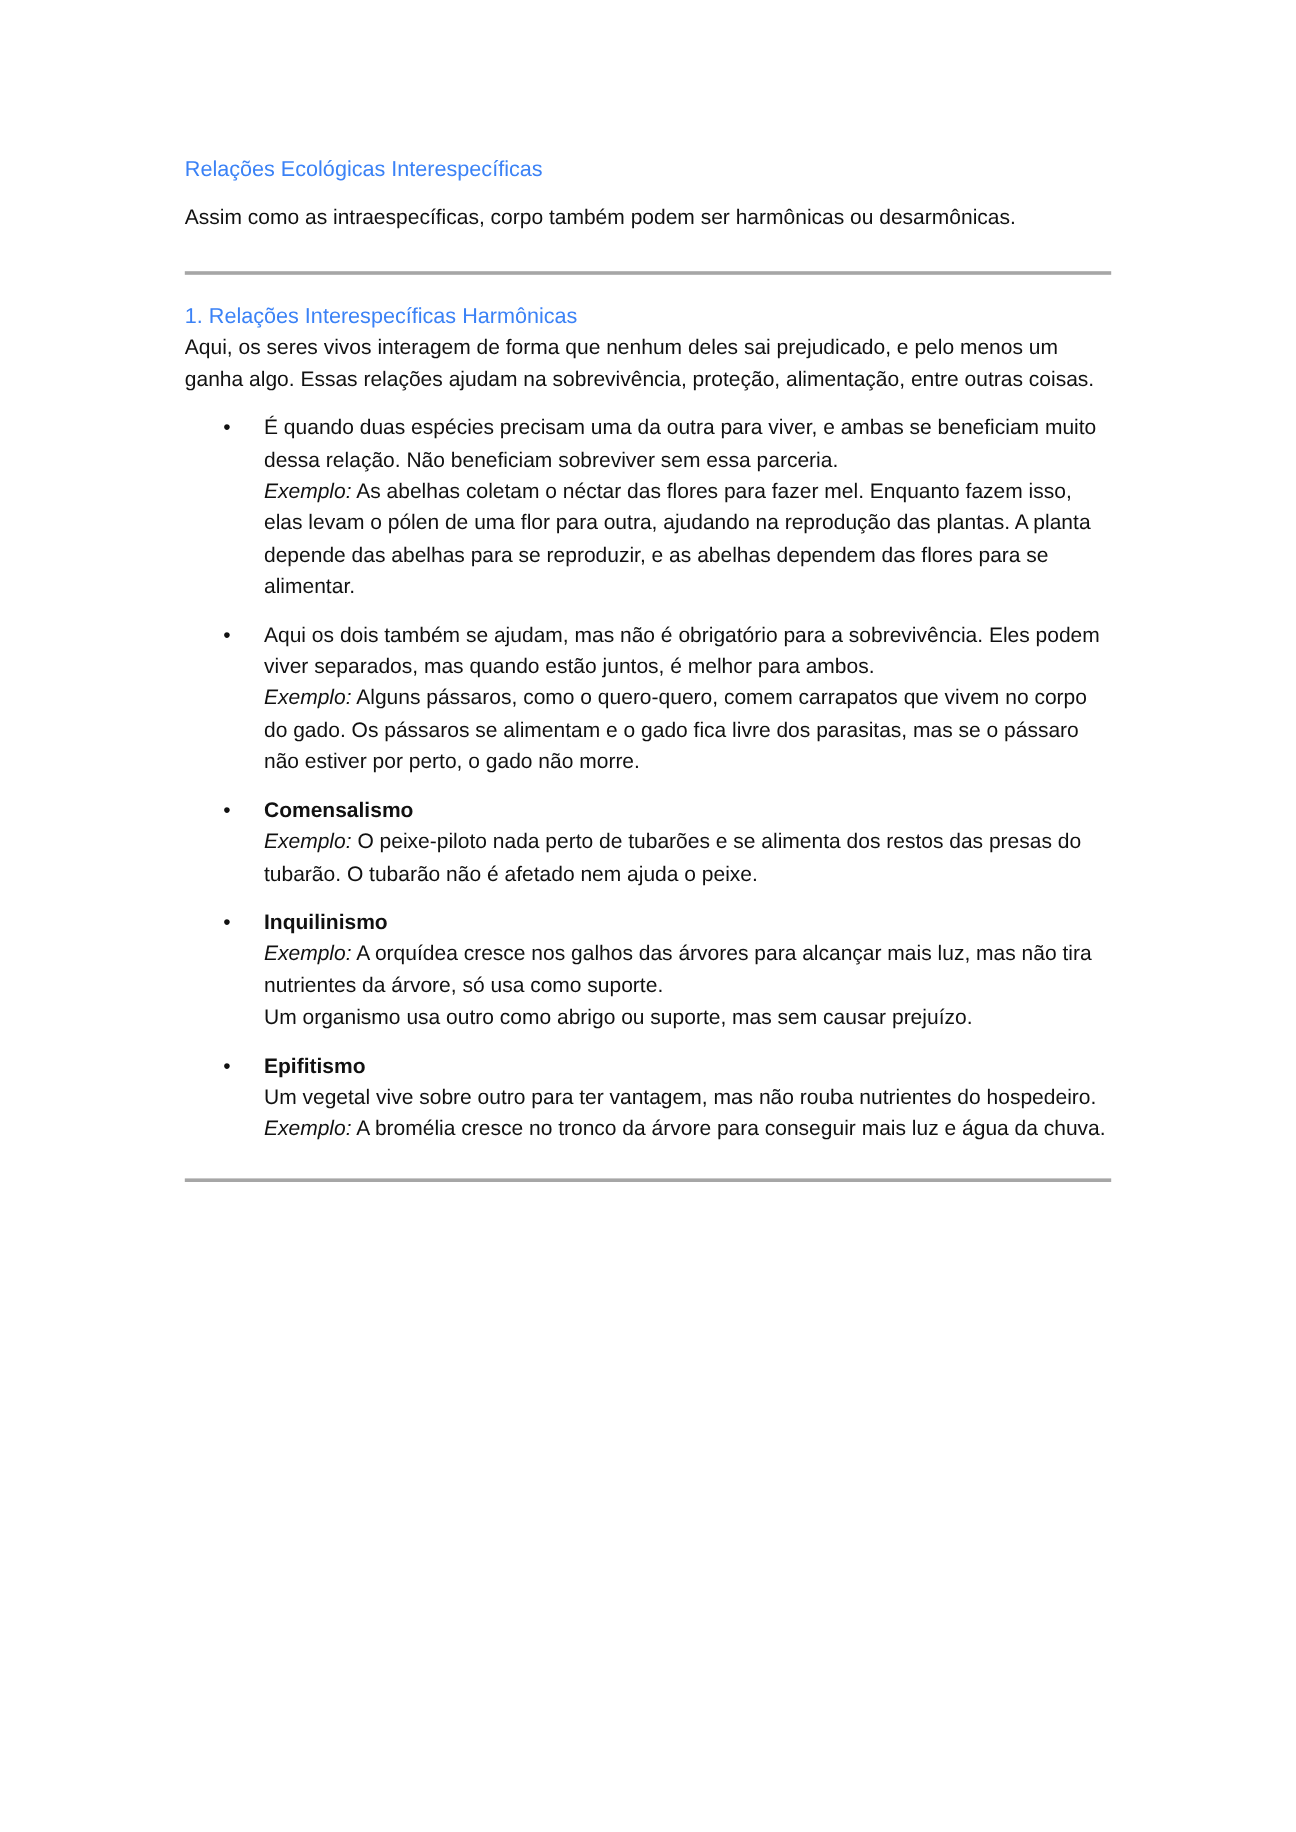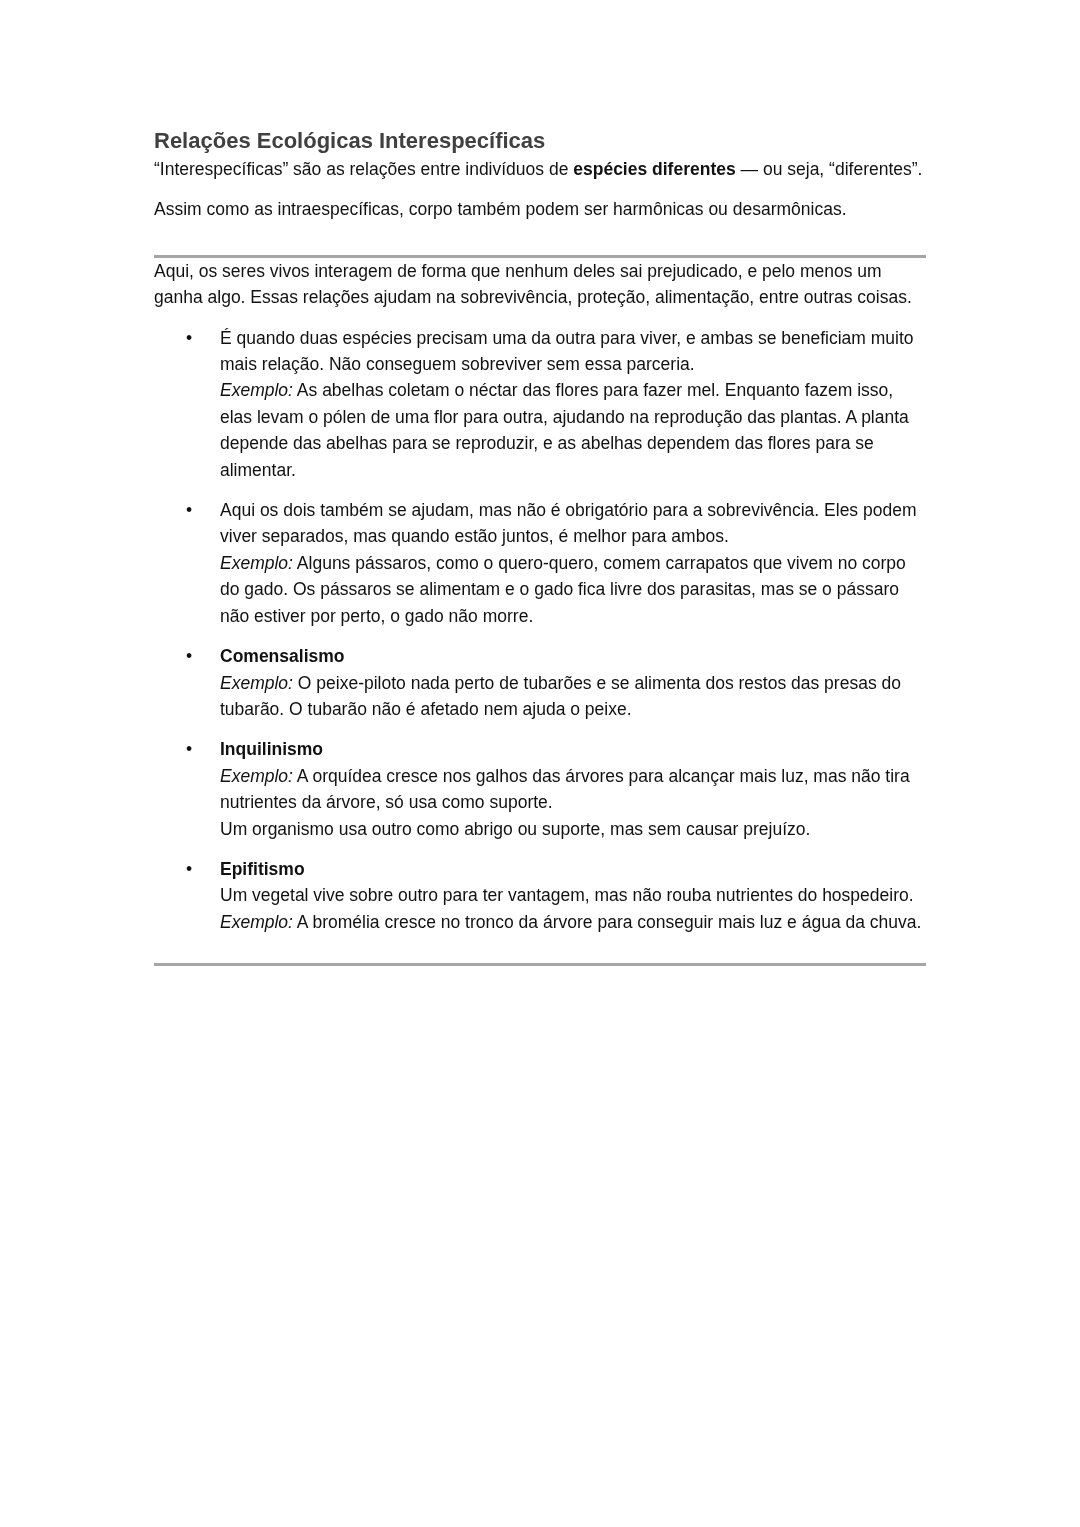--- a/index.html
+++ b/index.html
@@ -15,25 +15,25 @@
       color: #111111;
       overflow: hidden;
     }
     .page {
       position: absolute;
       left: 154px;
       top: 128px;
       width: 772px;
     }
     .heading {
-      color: #404040;
-      font-size: 22px;
+      color: #3b82f6;
+      font-size: 18px;
       line-height: 26px;
       margin: 0;
-      font-weight: bold;
+      font-weight: normal;
     }
     .para {
       font-size: 17.5px;
       line-height: 26.4px;
       margin: 0;
     }
     .mt-intro { margin-top: 2px; }
     .mt-para2 { margin-top: 14px; }
     .divider {
       height: 3px;
@@ -74,33 +74,33 @@
     .example-label {
     }
     .divider-2 { margin-top: 28px; }
   </style>
 </head>
 <body>
 
 <div class="page">
   <h1 class="heading">Relações Ecológicas Interespecíficas</h1>
 
-  <p class="para mt-intro"><span>“Interespecíficas” são as relações entre indivíduos de </span><b>espécies diferentes</b><span> — ou seja, “diferentes”.</span></p>
 
   <p class="para mt-para2">Assim como as intraespecíficas, corpo também podem ser harmônicas ou desarmônicas.</p>
 
   <hr class="divider divider-1">
 
+  <h2 class="heading heading-2">1. Relações Interespecíficas Harmônicas</h2>
 
   <p class="para">Aqui, os seres vivos interagem de forma que nenhum deles sai prejudicado, e pelo menos um ganha algo. Essas relações ajudam na sobrevivência, proteção, alimentação, entre outras coisas.</p>
 
   <ul class="list">
     <li class="list-item">
       <span class="bullet">•</span>
-      <span class="item-text">É quando duas espécies precisam uma da outra para viver, e ambas se beneficiam muito mais relação. Não conseguem sobreviver sem essa parceria.</span>
+      <span class="item-text">É quando duas espécies precisam uma da outra para viver, e ambas se beneficiam muito dessa relação. Não beneficiam sobreviver sem essa parceria.</span>
       <span class="item-text"><i class="example-label">Exemplo:</i><span> As abelhas coletam o néctar das flores para fazer mel. Enquanto fazem isso, elas levam o pólen de uma flor para outra, ajudando na reprodução das plantas. A planta depende das abelhas para se reproduzir, e as abelhas dependem das flores para se alimentar.</span></span>
     </li>
     <li class="list-item">
       <span class="bullet">•</span>
       <span class="item-text">Aqui os dois também se ajudam, mas não é obrigatório para a sobrevivência. Eles podem viver separados, mas quando estão juntos, é melhor para ambos.</span>
       <span class="item-text"><i class="example-label">Exemplo:</i><span> Alguns pássaros, como o quero-quero, comem carrapatos que vivem no corpo do gado. Os pássaros se alimentam e o gado fica livre dos parasitas, mas se o pássaro não estiver por perto, o gado não morre.</span></span>
     </li>
     <li class="list-item">
       <span class="bullet">•</span>
       <span class="item-title">Comensalismo</span>

